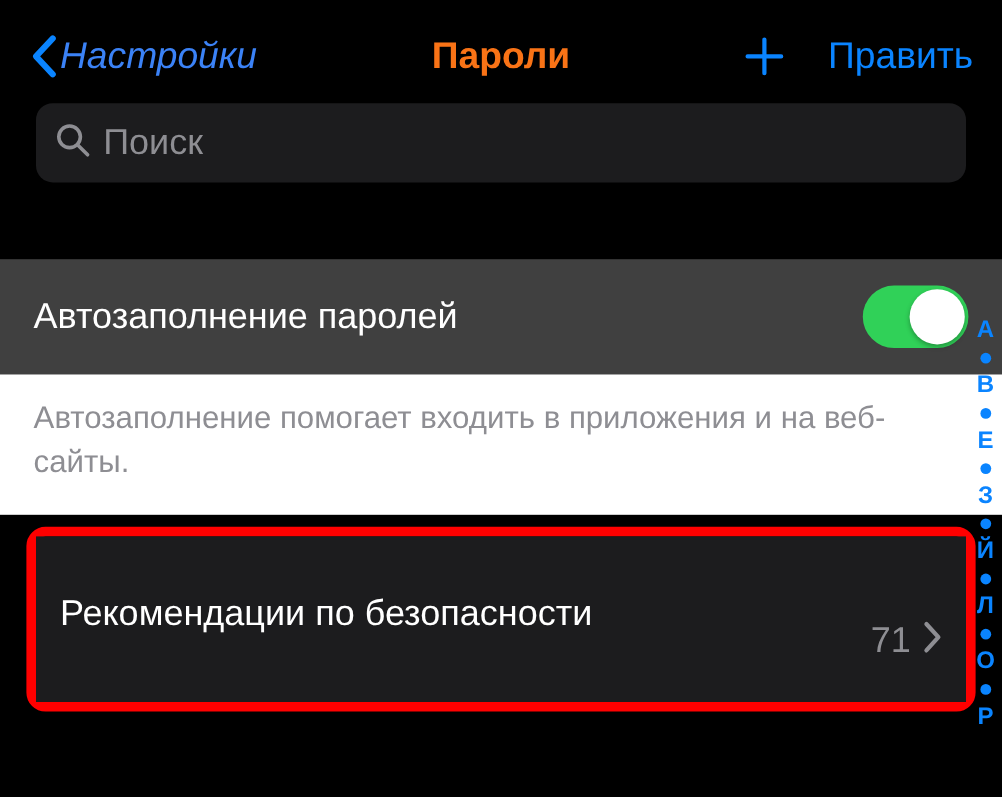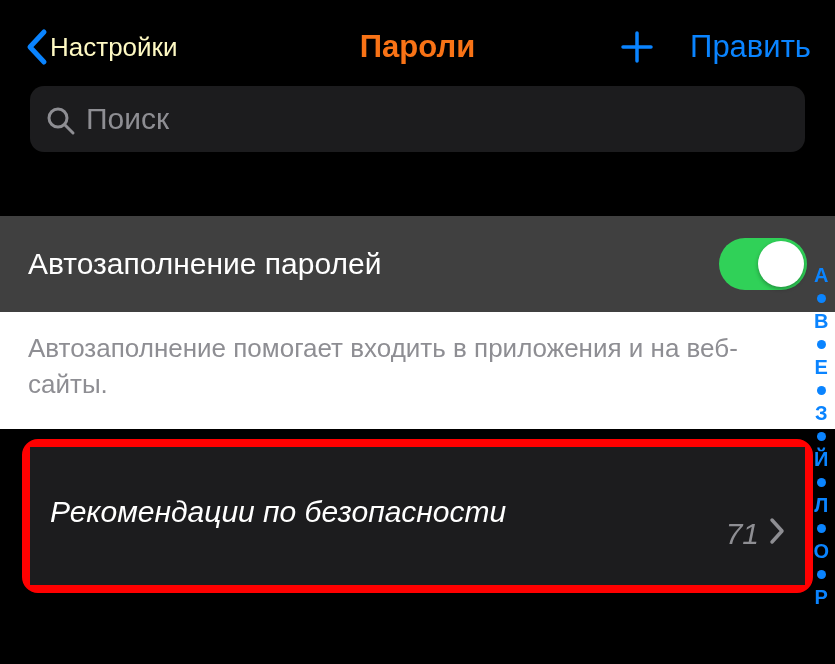--- a/index.html
+++ b/index.html
@@ -17,23 +17,24 @@
     }
     .nav-bar {
       display: flex;
       align-items: center;
       justify-content: space-between;
       padding: 28px 24px 20px 24px;
     }
     .nav-left {
       display: flex;
       align-items: center;
-      color: #fef9c3;
-      font-size: 26px;
-      cursor: pointer;
+      color: #3b82f6;
+      font-size: 31px;
+      cursor: pointer;
+      font-style: italic;
     }
     .chevron-left {
       display: inline-block;
       margin-right: 2px;
     }
     .chevron-left svg {
       display: block;
     }
     .nav-title {
       color: #f97316;
@@ -61,21 +62,21 @@
     .edit-btn {
       cursor: pointer;
     }
     .search-wrapper {
       padding: 0 30px 16px 30px;
     }
     .search-bar {
       background: #1c1c1e;
       border-radius: 14px;
       display: flex;
-      align-items: flex-end;
+      align-items: flex-start;
       padding: 16px 16px;
       gap: 10px;
     }
     .search-icon {
       display: flex;
     }
     .search-icon svg {
       display: block;
     }
     .search-input {
@@ -126,21 +127,20 @@
       color: #8e8e93;
       font-size: 26px;
       padding: 18px 28px 26px 28px;
       line-height: 1.4;
       background: #ffffff;
     }
     .highlighted-section {
       margin: 10px 22px 0 22px;
       border: 8px solid #ff0000;
       border-radius: 16px;
-      font-style: italic;
     }
     .security-cell {
       background: #1c1c1e;
       padding: 26px 20px 34px 20px;
       display: flex;
       align-items: center;
       justify-content: space-between;
       cursor: pointer;
     }
     .security-left {

